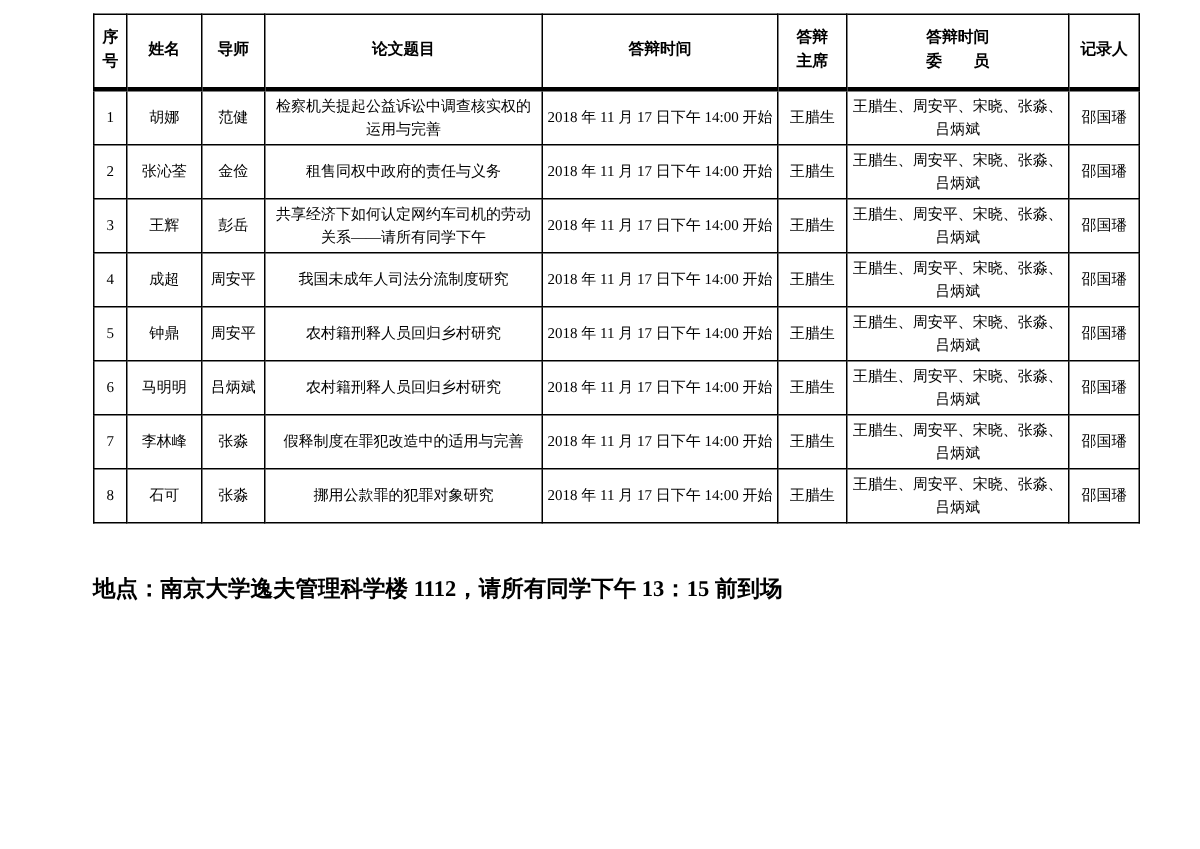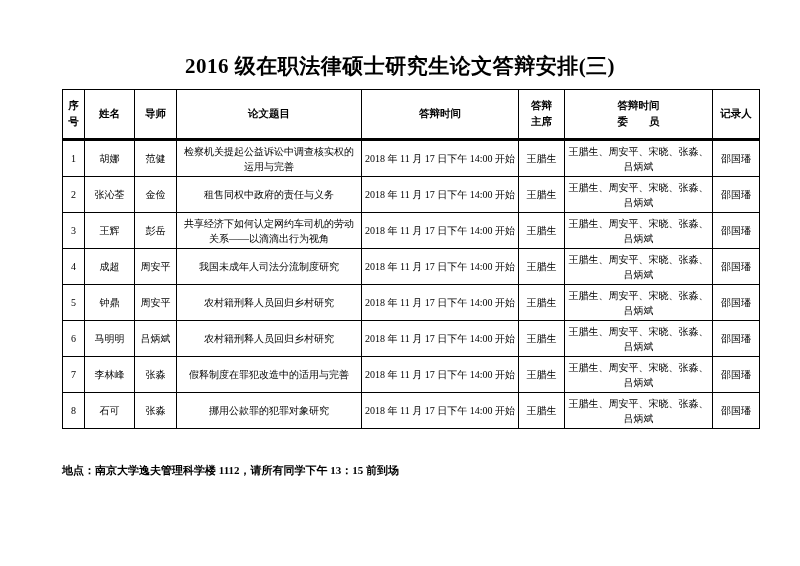--- a/index.html
+++ b/index.html
@@ -60,30 +60,29 @@
     font-size: 9.5px;
     margin-left: 20px;
   }
   td.cell-committee.center {
     text-align: center;
     padding-left: 3px;
   }
   td.cell-time { font-size: 10px; font-family: Liberation Serif, serif; }
   .footer-note {
     margin: 34px 0 4px 62px;
-    font-size: 11px;
+    font-size: 15px;
     font-weight: bold;
   }
 </style>
 </head>
 <body>
 
 <div class="page">
 
-  <div class="doc-title">2016 级在职法律硕士研究生论文答辩安排(三)</div>
 
   <table class="defense-table">
     <colgroup>
       <col style="width:22px">
       <col style="width:50px">
       <col style="width:42px">
       <col style="width:185px">
       <col style="width:157px">
       <col style="width:46px">
       <col style="width:148px">
@@ -128,21 +127,21 @@
         <td class="cell-thesis">租售同权中政府的责任与义务</td>
         <td class="cell-time">2018 年 11 月 17 日下午 14:00 开始</td>
         <td class="cell-chair">王腊生</td>
         <td class="cell-committee">王腊生、周安平、宋晓、张淼、吕炳斌</td>
         <td class="cell-recorder">邵国璠</td>
       </tr>
       <tr>
         <td class="cell-no">3</td>
         <td class="cell-name">王辉</td>
         <td class="cell-advisor">彭岳</td>
-        <td class="cell-thesis">共享经济下如何认定网约车司机的劳动关系——以滴滴出行为视角</td>
+        <td class="cell-thesis">共享经济下如何认定网约车司机的劳动关系——请所有同学下午</td>
         <td class="cell-time">2018 年 11 月 17 日下午 14:00 开始</td>
         <td class="cell-chair">王腊生</td>
         <td class="cell-committee">王腊生、周安平、宋晓、张淼、吕炳斌</td>
         <td class="cell-recorder">邵国璠</td>
       </tr>
       <tr>
         <td class="cell-no">4</td>
         <td class="cell-name">成超</td>
         <td class="cell-advisor">周安平</td>
         <td class="cell-thesis">我国未成年人司法分流制度研究</td>

